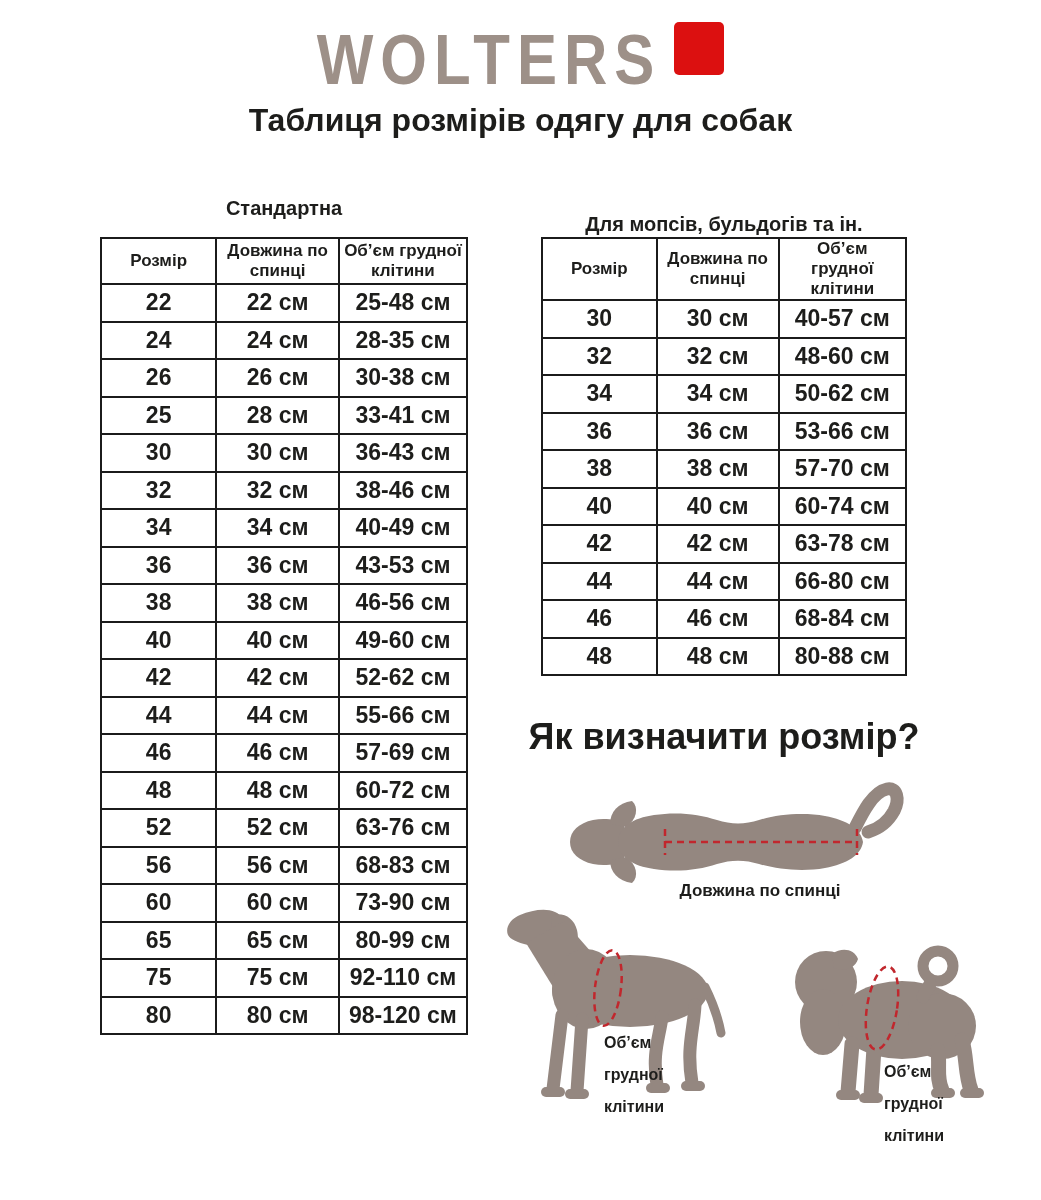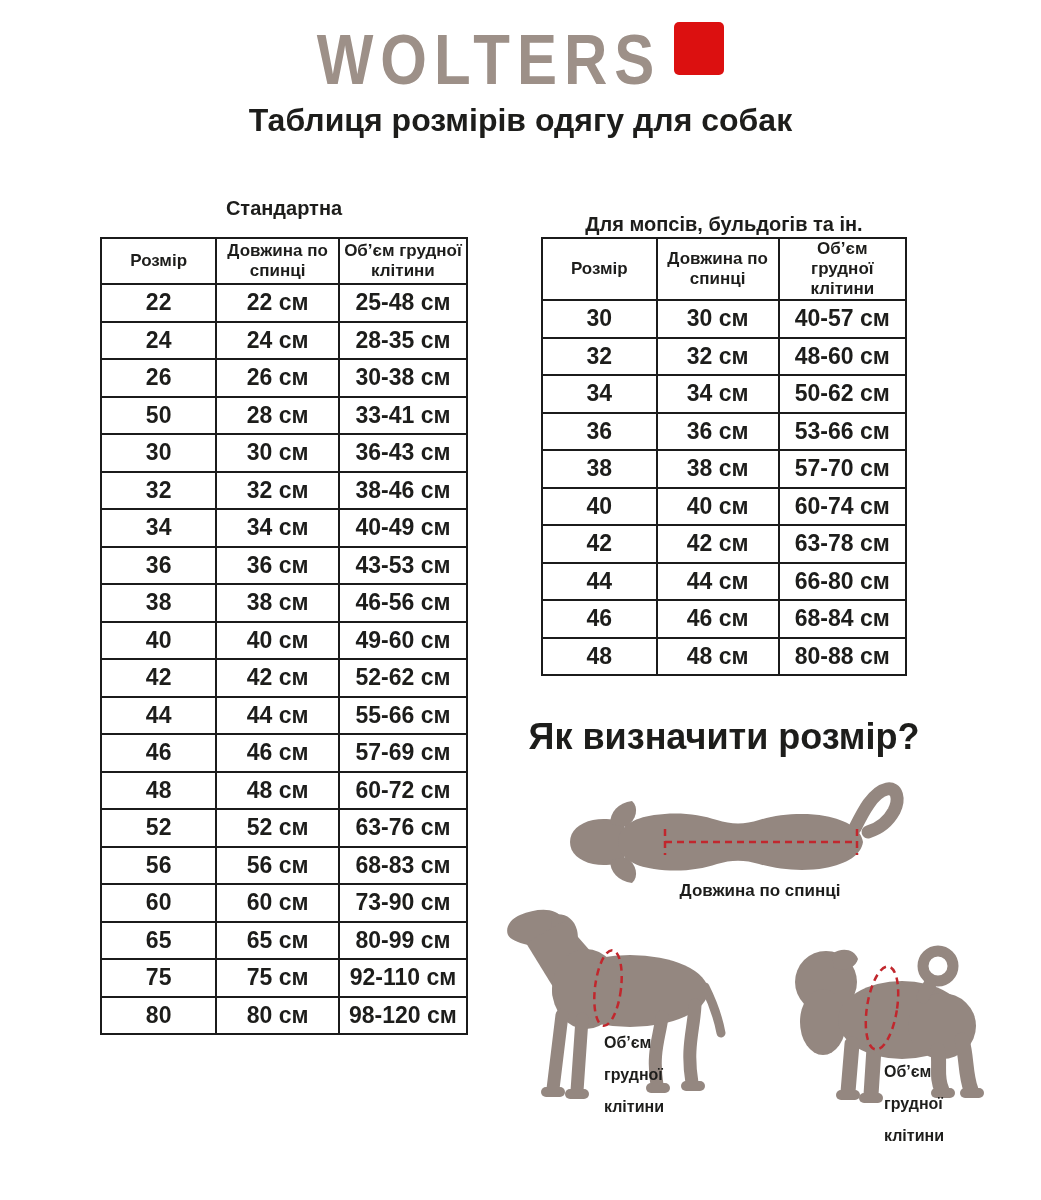--- a/index.html
+++ b/index.html
@@ -118,21 +118,21 @@
           <td>24</td>
           <td>24 см</td>
           <td>28-35 см</td>
         </tr>
         <tr>
           <td>26</td>
           <td>26 см</td>
           <td>30-38 см</td>
         </tr>
         <tr>
-          <td>50</td>
+          <td>25</td>
           <td>28 см</td>
           <td>33-41 см</td>
         </tr>
         <tr>
           <td>30</td>
           <td>30 см</td>
           <td>36-43 см</td>
         </tr>
         <tr>
           <td>32</td>

